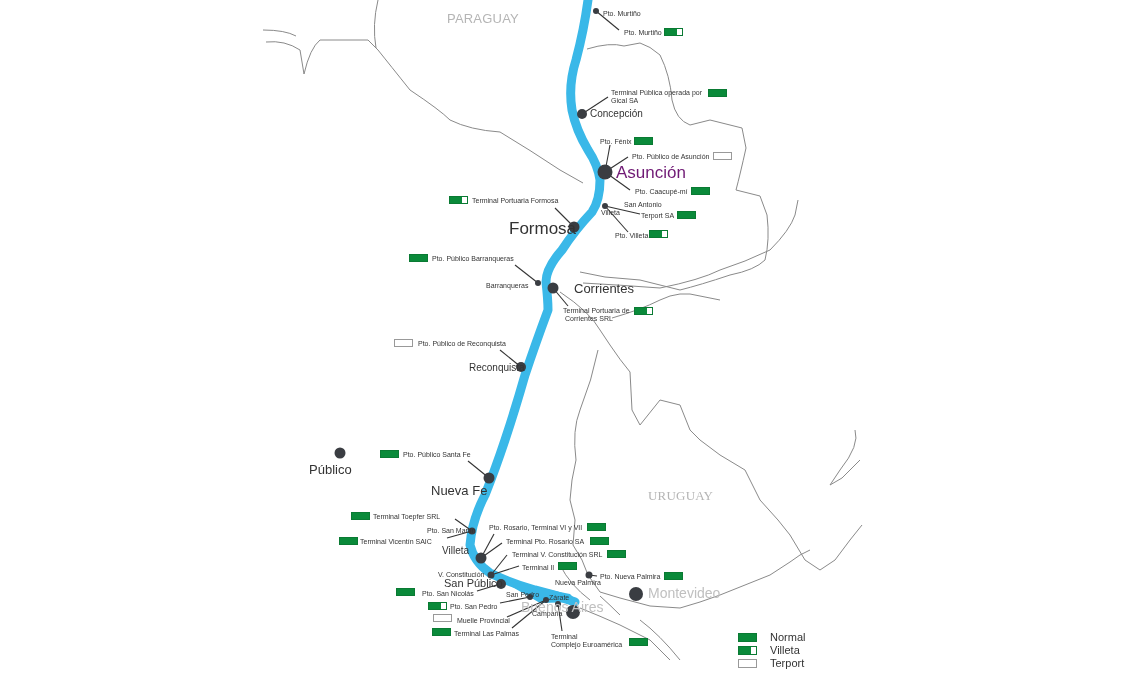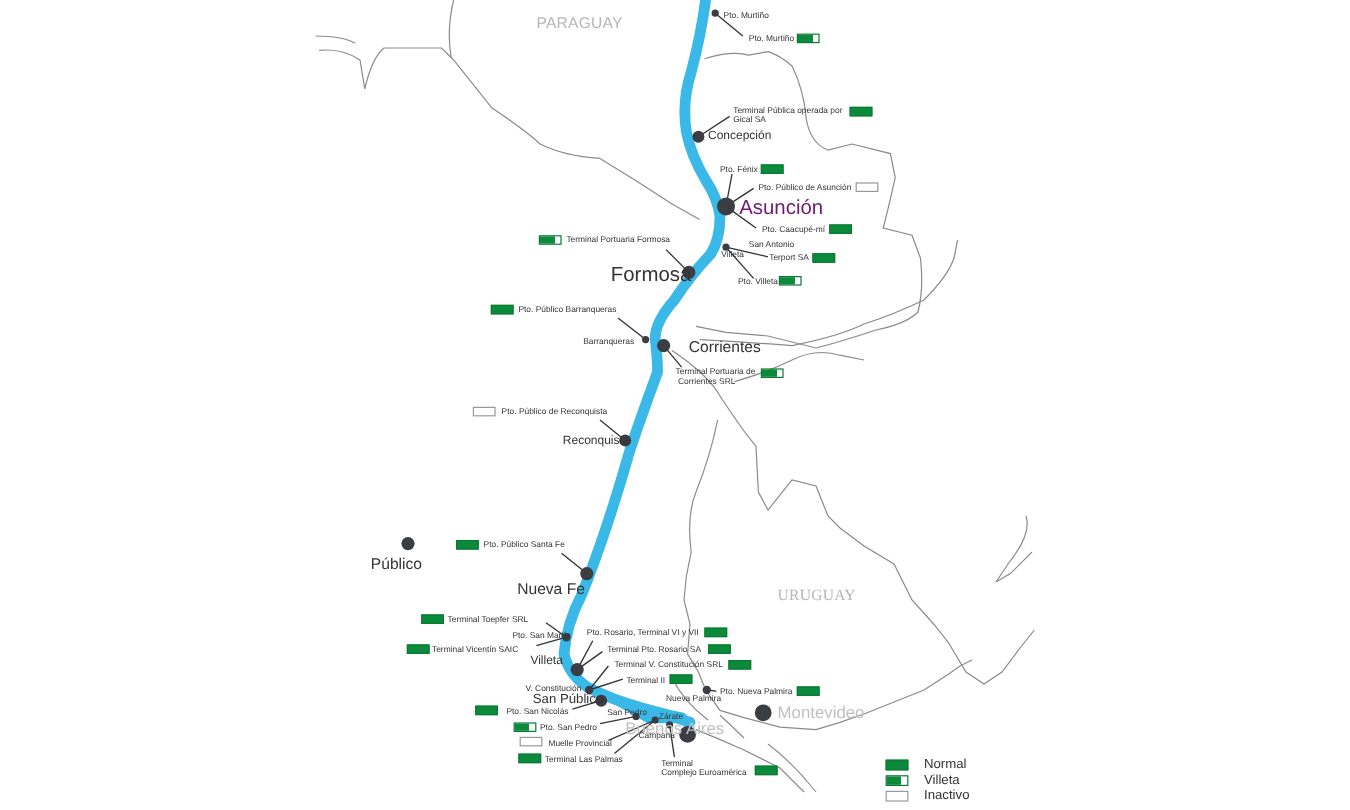--- a/index.html
+++ b/index.html
@@ -200,15 +200,15 @@
   <div class="legend-row">
     <div class="stat normal"></div>
     <span>Normal</span>
   </div>
   <div class="legend-row">
     <div class="stat ociosa"></div>
     <span>Villeta</span>
   </div>
   <div class="legend-row">
     <div class="stat inactivo"></div>
-    <span>Inactivo</span>
+    <span>Terport</span>
   </div>
 </div>
 
 </body></html>

